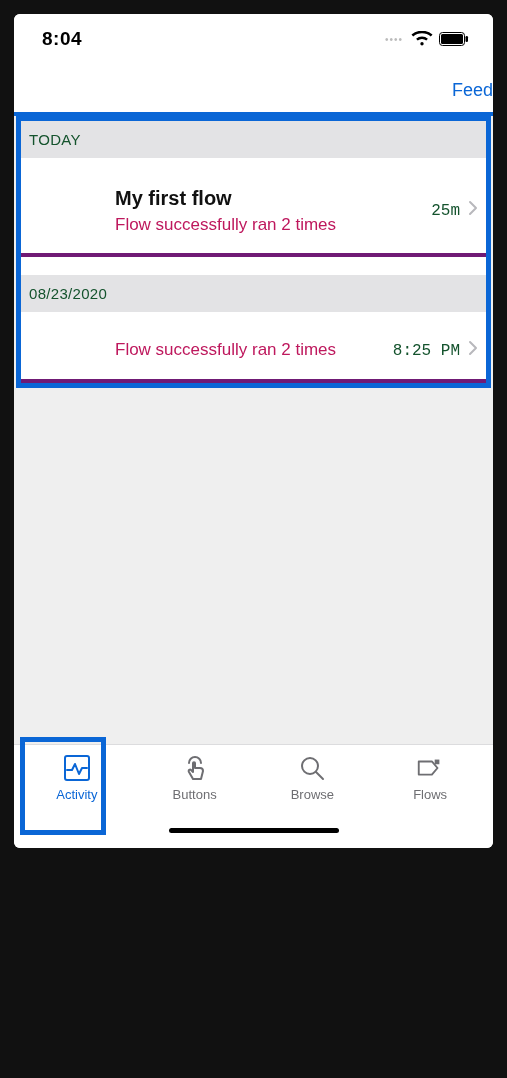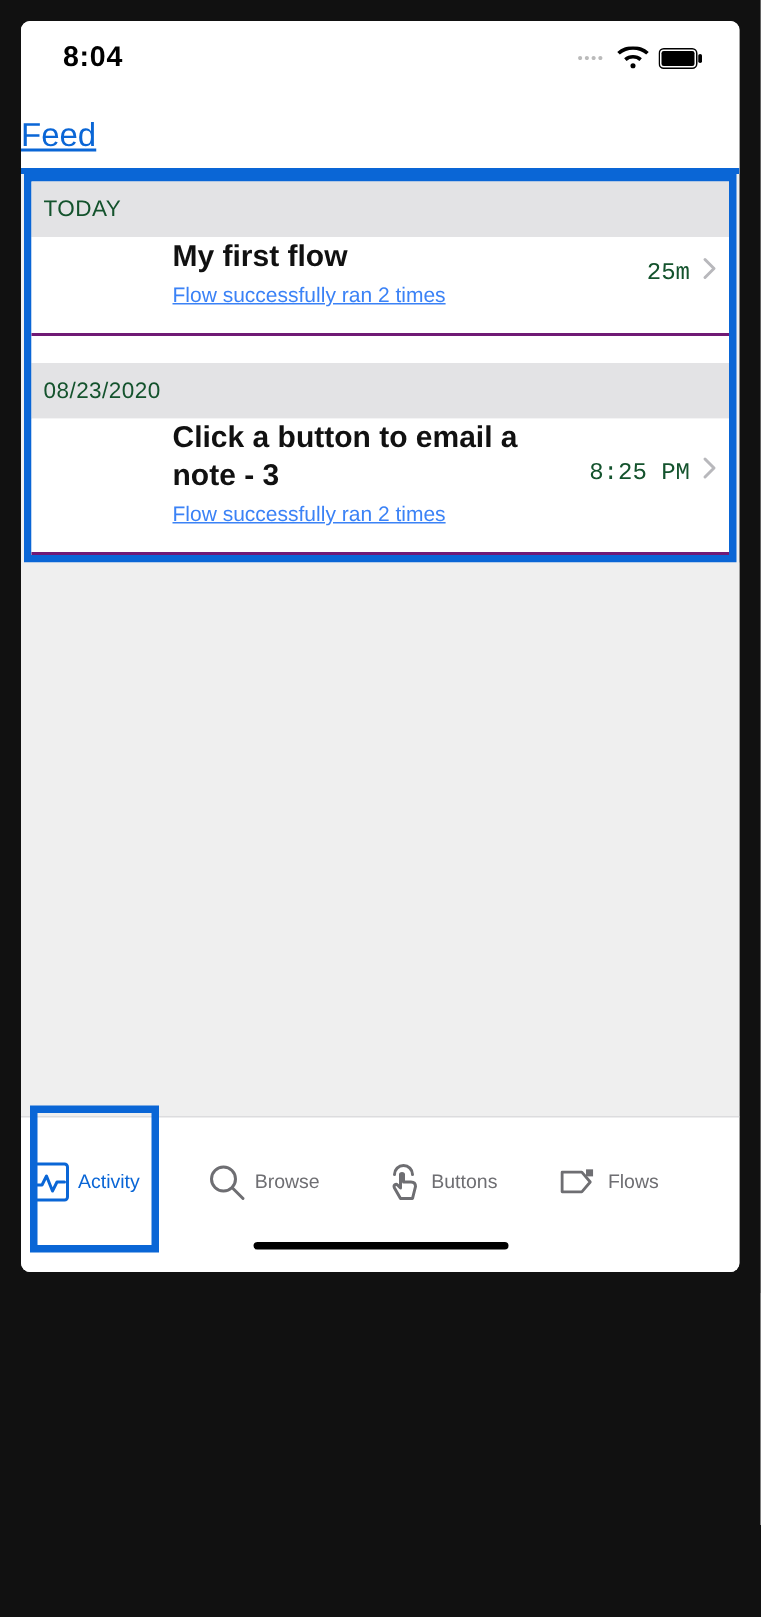--- a/index.html
+++ b/index.html
@@ -52,26 +52,25 @@
   
   .tabs {
     background: #fff;
     display: flex;
     height: 52px;
   }
   .tab {
     flex: 1;
     display: flex;
     align-items: center;
-    justify-content: flex-start;
-    font-size: 22px;
+    justify-content: flex-end;
+    font-size: 18px;
     color: #555;
     position: relative;
     cursor: pointer;
-    text-decoration: underline;
   }
   .tab.active {
     color: #0a66d6;
   }
   .tab.active::after {
     content: "";
     position: absolute;
     bottom: 0;
     left: 0;
     right: 0;
@@ -90,37 +89,36 @@
     background: #e3e3e5;
     color: #14532d;
     font-size: 15px;
     padding: 10px 10px 10px 8px;
     letter-spacing: 0.3px;
   }
   
   .feed-item {
     background: #fff;
     display: flex;
-    padding: 1px 8px 18px 8px;
-    border-bottom: 2px solid #701a75;
+    padding: 28px 8px 18px 8px;
+    border-bottom: 4px solid #701a75;
     cursor: pointer;
   }
   .feed-item .thumb-space { width: 86px; flex-shrink: 0; }
   .feed-item .content { flex: 1; min-width: 0; }
   .feed-item .title {
     font-size: 20px;
     font-weight: 700;
     color: #111;
     line-height: 1.25;
     margin-bottom: 4px;
   }
   .feed-item .subtitle {
-    font-size: 14px;
-    color: #3b82f6;
-    text-decoration: underline;
+    font-size: 17px;
+    color: #be185d;
   }
   .feed-item .right {
     display: flex;
     align-items: center;
     gap: 8px;
     align-self: center;
     color: #14532d;
     font-size: 16px;
     padding-left: 6px;
     font-family: Liberation Mono, monospace;
@@ -136,20 +134,21 @@
     background: #fff;
     border-top: 1px solid #dcdcde;
     display: flex;
     height: 84px;
     padding: 8px 4px 6px 4px;
     position: relative;
   }
   .nav-item {
     flex: 1;
     display: flex;
+    flex-direction: column;
     align-items: center;
     justify-content: flex-start;
     gap: 4px;
     color: #6e6e72;
     font-size: 13px;
     cursor: pointer;
   }
   .nav-item.active { color: #0a66d6; }
   .nav-icon {
     width: 30px; height: 30px;
@@ -224,21 +223,20 @@
               </svg>
           </span>
         </div>
       </div>
       <div style="height:18px;background:#fff;"></div>
 
       <div class="section-header">08/23/2020</div>
       <div class="feed-item">
         <div class="thumb-space"></div>
         <div class="content">
-          <div class="title">Click a button to email a note - 3</div>
           <div class="subtitle">Flow successfully ran 2 times</div>
         </div>
         <div class="right">
           <span>8:25 PM</span>
           <span class="chevron">
             <svg width="10" height="16" viewBox="0 0 10 16">
                 <path d="M2 2 L8 8 L2 14" fill="none" stroke="#b8b8bc" stroke-width="2" stroke-linecap="round" stroke-linejoin="round"></path>
               </svg>
           </span>
         </div>
@@ -254,34 +252,34 @@
           <svg width="30" height="30" viewBox="0 0 30 30">
               <rect x="3" y="3" width="24" height="24" rx="2" fill="none" stroke="#0a66d6" stroke-width="2"></rect>
               <polyline points="5,17 10,17 13,11 17,21 20,15 25,15" fill="none" stroke="#0a66d6" stroke-width="2" stroke-linejoin="round" stroke-linecap="round"></polyline>
             </svg>
         </span>
         <span>Activity</span>
       </div>
       <div class="nav-item">
         <span class="nav-icon">
           <svg width="30" height="30" viewBox="0 0 30 30">
+              <path d="M15 4 a6 6 0 0 0 -6 6 M15 4 a6 6 0 0 1 6 6" fill="none" stroke="#6e6e72" stroke-width="2" stroke-linecap="round"></path>
+              <path d="M13 10 v9 l-2 -2 c-1 -1 -3 0 -2 2 l4 7 h8 l2 -8 c0 -2 -1 -3 -3 -3 h-5 v-5 c0 -1 -2 -1 -2 0 Z" fill="none" stroke="#6e6e72" stroke-width="2" stroke-linejoin="round"></path>
+            </svg>
+        </span>
+        <span>Buttons</span>
+      </div>
+      <div class="nav-item">
+        <span class="nav-icon">
+          <svg width="30" height="30" viewBox="0 0 30 30">
               <circle cx="13" cy="13" r="8" fill="none" stroke="#6e6e72" stroke-width="2"></circle>
               <line x1="19" y1="19" x2="26" y2="26" stroke="#6e6e72" stroke-width="2" stroke-linecap="round"></line>
             </svg>
         </span>
         <span>Browse</span>
-      </div>
-      <div class="nav-item">
-        <span class="nav-icon">
-          <svg width="30" height="30" viewBox="0 0 30 30">
-              <path d="M15 4 a6 6 0 0 0 -6 6 M15 4 a6 6 0 0 1 6 6" fill="none" stroke="#6e6e72" stroke-width="2" stroke-linecap="round"></path>
-              <path d="M13 10 v9 l-2 -2 c-1 -1 -3 0 -2 2 l4 7 h8 l2 -8 c0 -2 -1 -3 -3 -3 h-5 v-5 c0 -1 -2 -1 -2 0 Z" fill="none" stroke="#6e6e72" stroke-width="2" stroke-linejoin="round"></path>
-            </svg>
-        </span>
-        <span>Buttons</span>
       </div>
       <div class="nav-item">
         <span class="nav-icon">
           <svg width="32" height="30" viewBox="0 0 32 30">
               <path d="M4 8 h14 l6 7 -6 7 h-14 Z" fill="none" stroke="#6e6e72" stroke-width="2" stroke-linejoin="round"></path>
               <rect x="21" y="6" width="5" height="5" fill="#6e6e72"></rect>
             </svg>
         </span>
         <span>Flows</span>
       </div>

